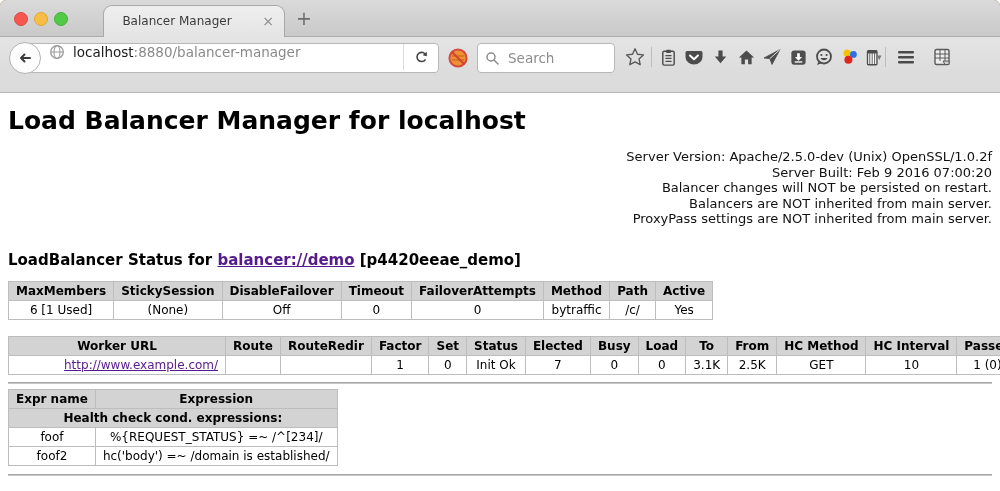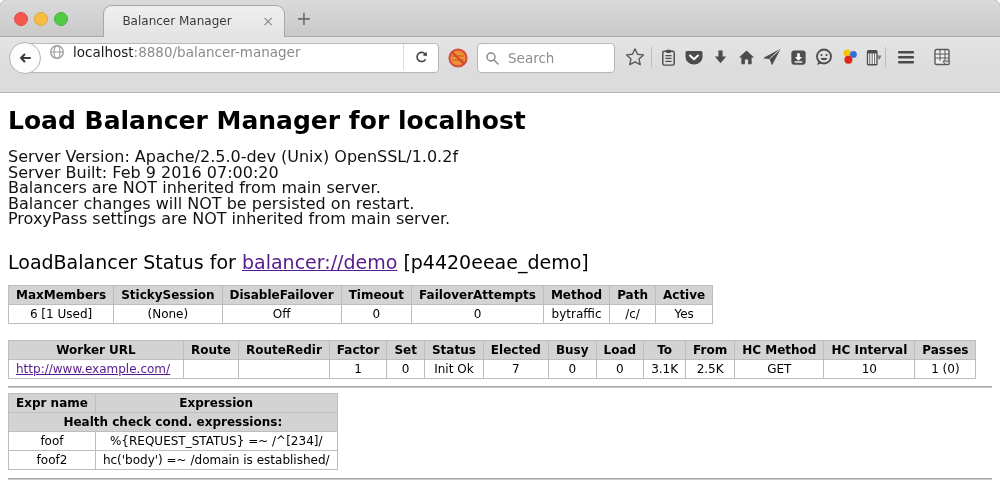--- a/index.html
+++ b/index.html
@@ -47,32 +47,32 @@
   .caret{font-size:9px;color:#777;margin-left:-4px;}
 
   
   .bookstrip{position:absolute;left:0;top:75px;width:1000px;height:17px;background:#dcdcdc;border-bottom:1px solid #b5b5b5;}
 
   
   .content{position:absolute;left:0;top:93px;width:1000px;height:398px;background:#fff;
     padding:0;color:#000;}
   .page-inner{padding:0 8px;}
   h1.ptitle{font-size:25px;font-weight:bold;margin:13px 0 10px 0;letter-spacing:0;}
-  .info{margin-top:14px;font-size:16px;line-height:15.5px;color:#111;}
+  .info{margin-top:14px;font-size:13px;line-height:15.5px;color:#111;text-align:right;}
   .info div{white-space:nowrap;}
-  .status-line{margin-top:24px;margin-bottom:12px;font-size:19px;font-weight:normal;}
+  .status-line{margin-top:24px;margin-bottom:12px;font-size:15px;font-weight:bold;}
   .status-line a{color:#551a8b;text-decoration:underline;}
 
   table{border-collapse:collapse;font-size:12px;margin-top:4px;}
   table,td,th{border:1px solid #bdbdbd;}
   table{border:1px solid #6e6e6e;}
   th{background:#d3d3d3;font-weight:bold;padding:2px 7px;text-align:center;white-space:nowrap;}
   td{padding:2px 7px;text-align:center;background:#fff;white-space:nowrap;}
   td.ta-left{text-align:left;}
-  td a{color:#551a8b;}
+  td a{color:#551a8b;margin-left:48px;}
   .tbl-balancer{margin-top:2px;}
   .tbl-worker{margin-top:16px;}
   .tbl-health{margin-top:5px;}
   .tbl-health th.title{padding:2px 10px;}
   td.empty{min-width:30px;}
 
   hr{border:0;height:2px;background:linear-gradient(180deg,#979797,#d9d9d9);margin:7px 0 5px 0;}
 
   svg{display:block;}
 </style>
@@ -220,22 +220,22 @@
 
   <div class="bookstrip"></div>
 
   <div class="content">
     <div class="page-inner">
       <h1 class="ptitle">Load Balancer Manager for localhost</h1>
 
       <div class="info">
         <div>Server Version: Apache/2.5.0-dev (Unix) OpenSSL/1.0.2f</div>
         <div>Server Built: Feb 9 2016 07:00:20</div>
+        <div>Balancer changes will NOT be persisted on restart.</div>
         <div>Balancers are NOT inherited from main server.</div>
-        <div>Balancer changes will NOT be persisted on restart.</div>
         <div>ProxyPass settings are NOT inherited from main server.</div>
       </div>
 
       <div class="status-line"><span>LoadBalancer Status for </span><a href="#">balancer://demo</a><span> [p4420eeae_demo]</span></div>
 
       <table class="tbl-balancer">
         <tbody>
             <tr>
           <th>MaxMembers</th>
           <th>StickySession</th>

